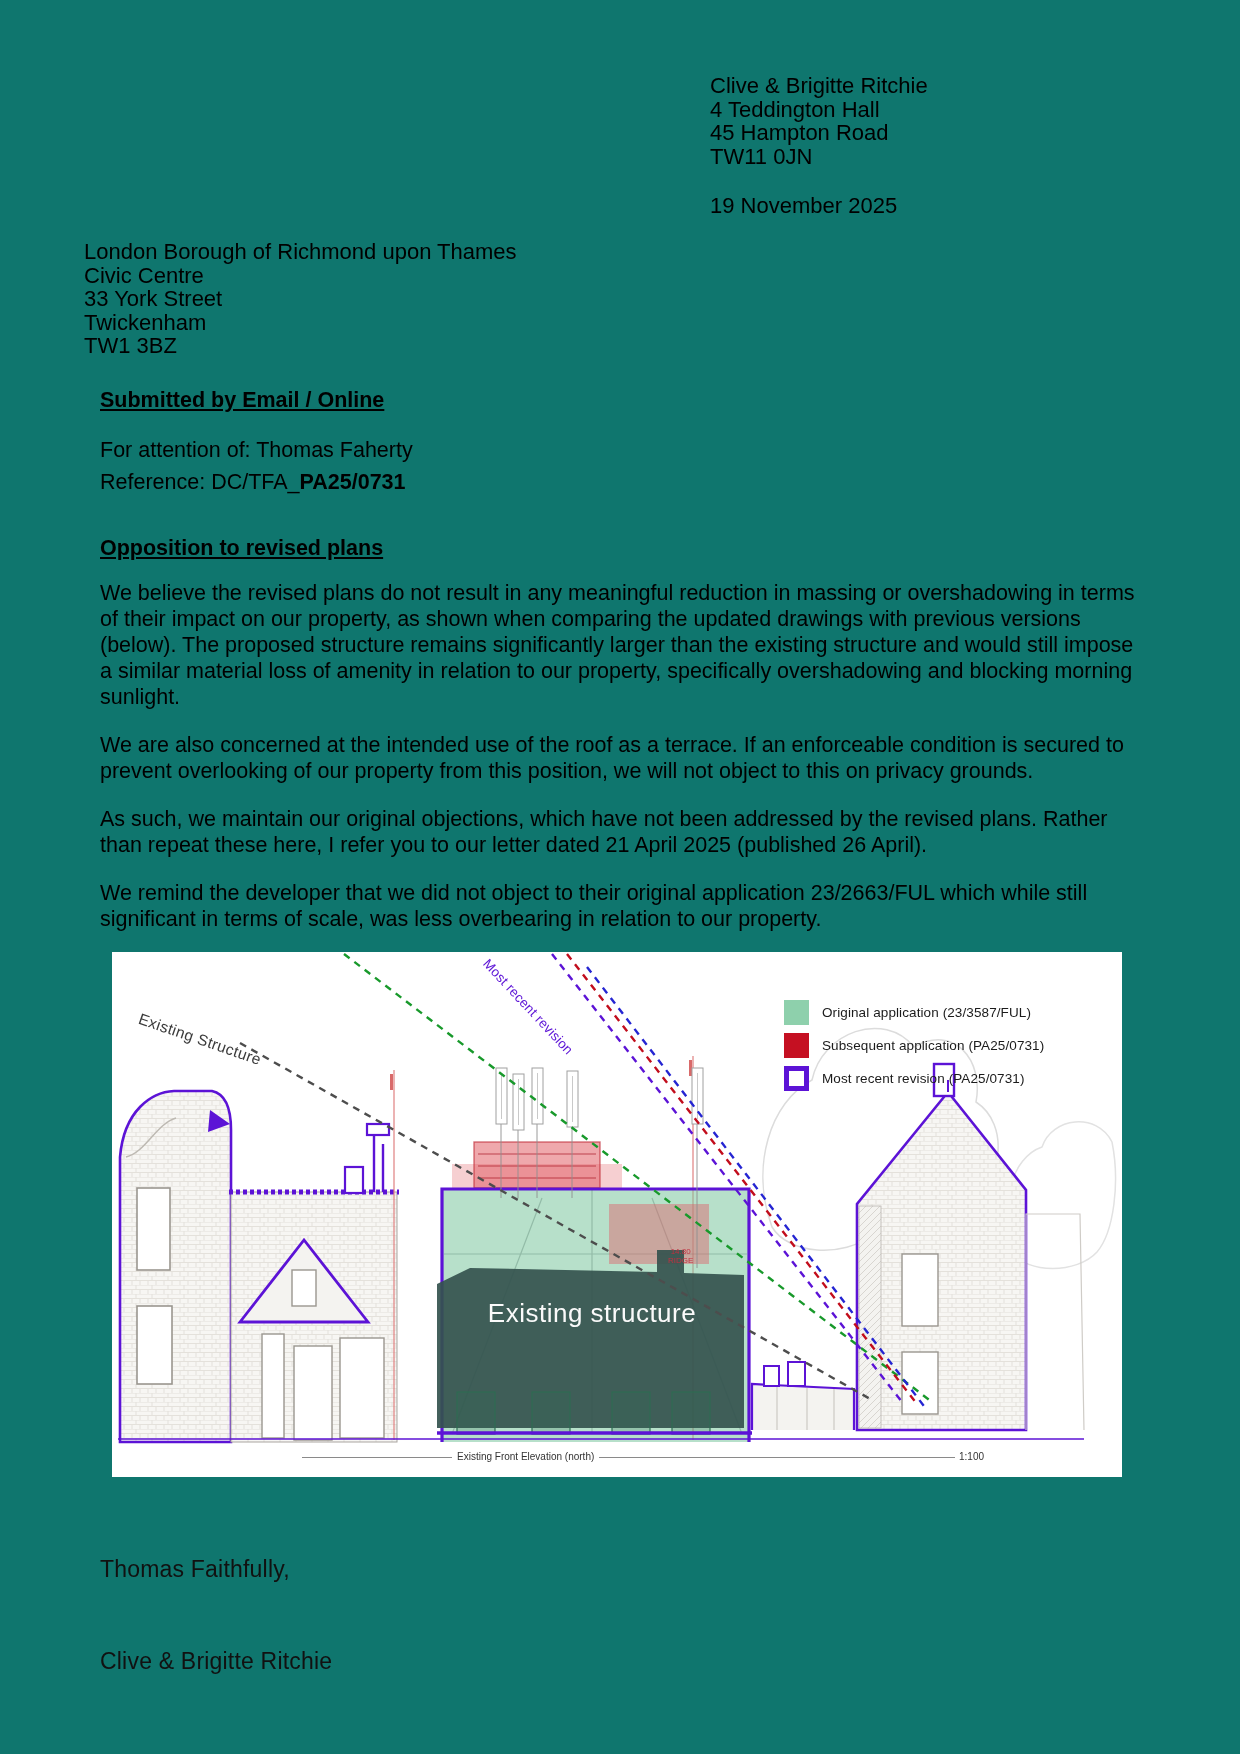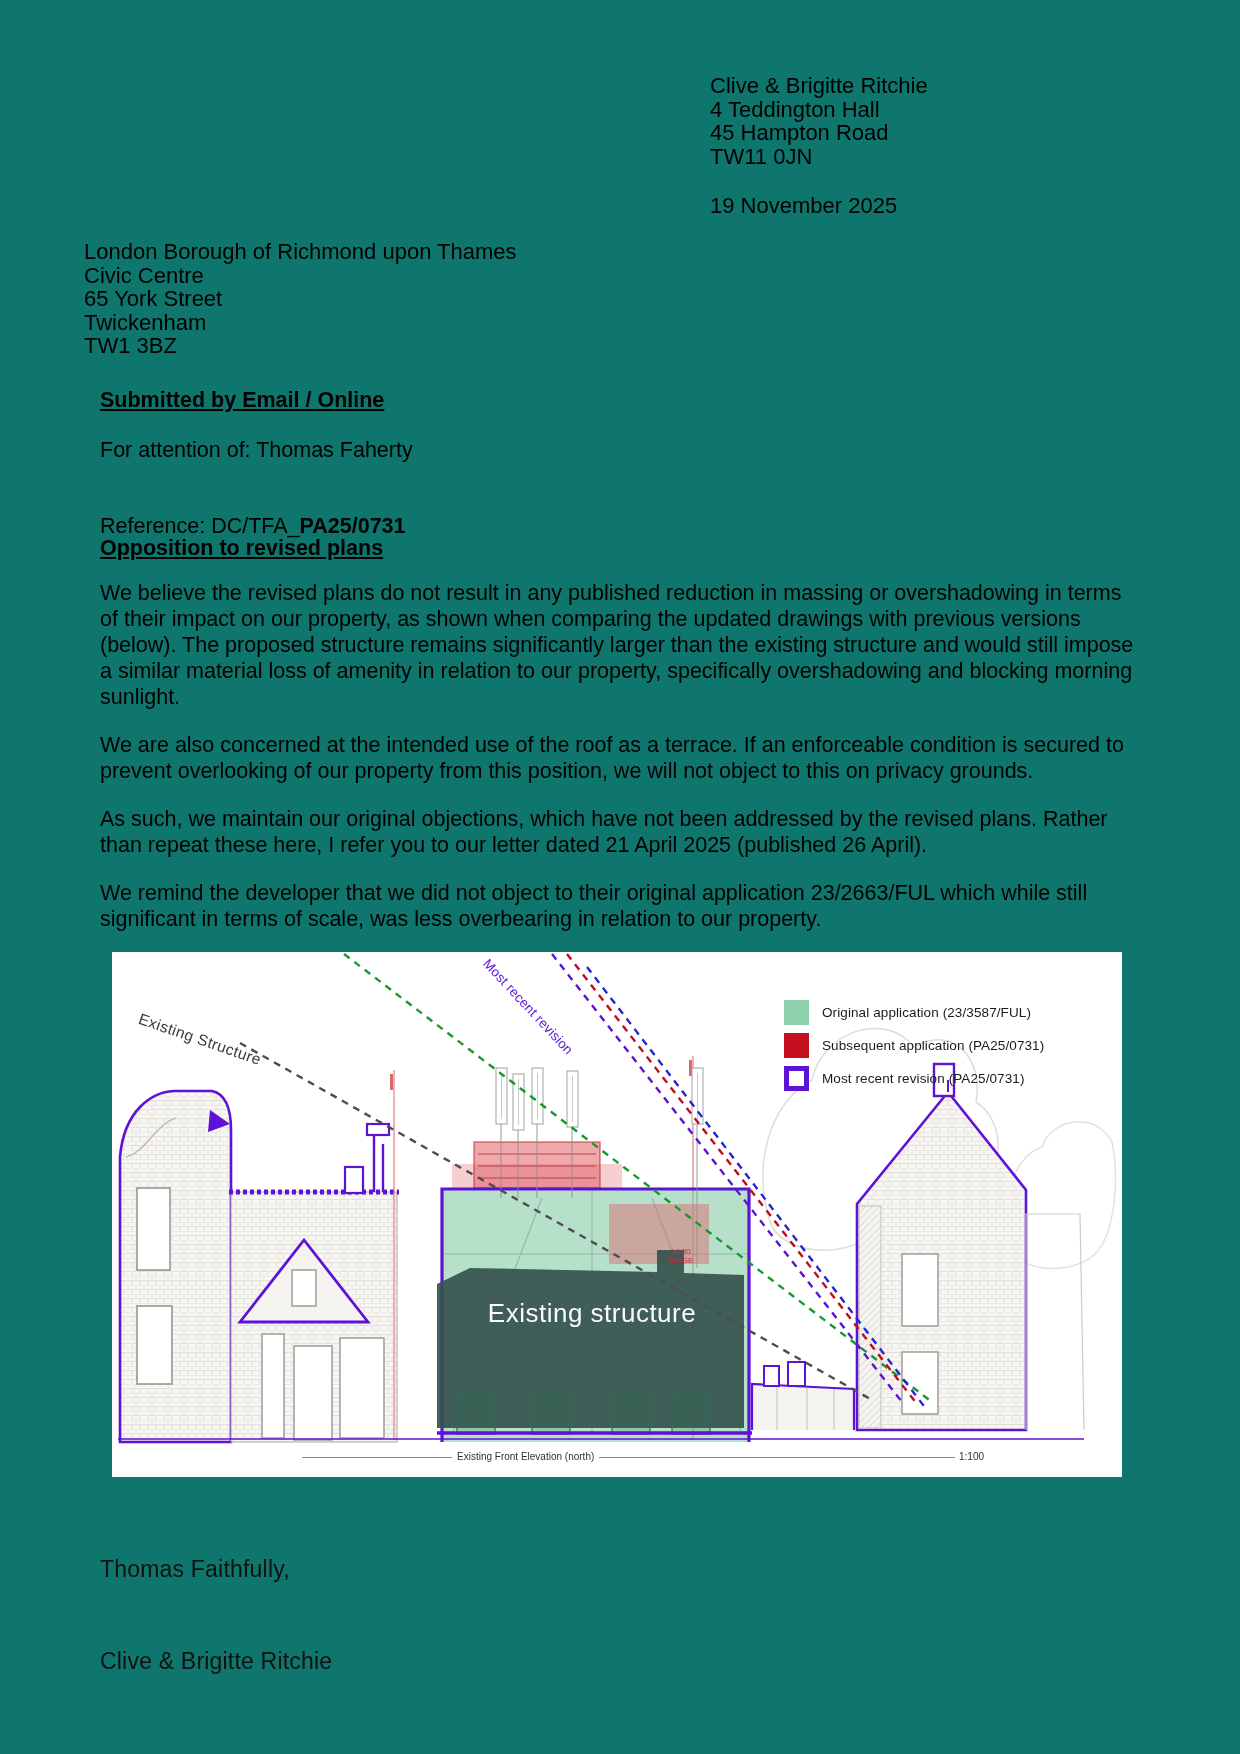--- a/index.html
+++ b/index.html
@@ -48,38 +48,38 @@
     <div class="addr-line">Clive &amp; Brigitte Ritchie</div>
     <div class="addr-line">4 Teddington Hall</div>
     <div class="addr-line">45 Hampton Road</div>
     <div class="addr-line">TW11 0JN</div>
   </div>
   <div class="abs date-line" style="left:710px;top:193px;">19 November 2025</div>
 
   <div class="abs" style="left:84px;top:240px;">
     <div class="addr-line">London Borough of Richmond upon Thames</div>
     <div class="addr-line">Civic Centre</div>
-    <div class="addr-line">65 York Street</div>
+    <div class="addr-line">33 York Street</div>
     <div class="addr-line">Twickenham</div>
     <div class="addr-line">TW1 3BZ</div>
   </div>
 
   <div class="abs hd" style="left:100px;top:388px;">Submitted by Email / Online</div>
 
   <div class="abs ref-line" style="left:100px;top:438px;">For attention of: Thomas Faherty</div>
 
-  <div class="abs ref-line" style="left:100px;top:514px;">
+  <div class="abs ref-line" style="left:100px;top:470px;">
     <span>Reference: DC/TFA_</span><span class="ref-bold">PA25/0731</span>
   </div>
 
   <div class="abs hd" style="left:100px;top:536px;">Opposition to revised plans</div>
 
   <div class="abs" style="left:100px;top:580px;">
     <div class="para">
-      <div class="body-line">We believe the revised plans do not result in any published reduction in massing or overshadowing in terms</div>
+      <div class="body-line">We believe the revised plans do not result in any meaningful reduction in massing or overshadowing in terms</div>
       <div class="body-line">of their impact on our property, as shown when comparing the updated drawings with previous versions</div>
       <div class="body-line">(below). The proposed structure remains significantly larger than the existing structure and would still impose</div>
       <div class="body-line">a similar material loss of amenity in relation to our property, specifically overshadowing and blocking morning</div>
       <div class="body-line">sunlight.</div>
     </div>
     <div class="para">
       <div class="body-line">We are also concerned at the intended use of the roof as a terrace. If an enforceable condition is secured to</div>
       <div class="body-line">prevent overlooking of our property from this position, we will not object to this on privacy grounds.</div>
     </div>
     <div class="para">

